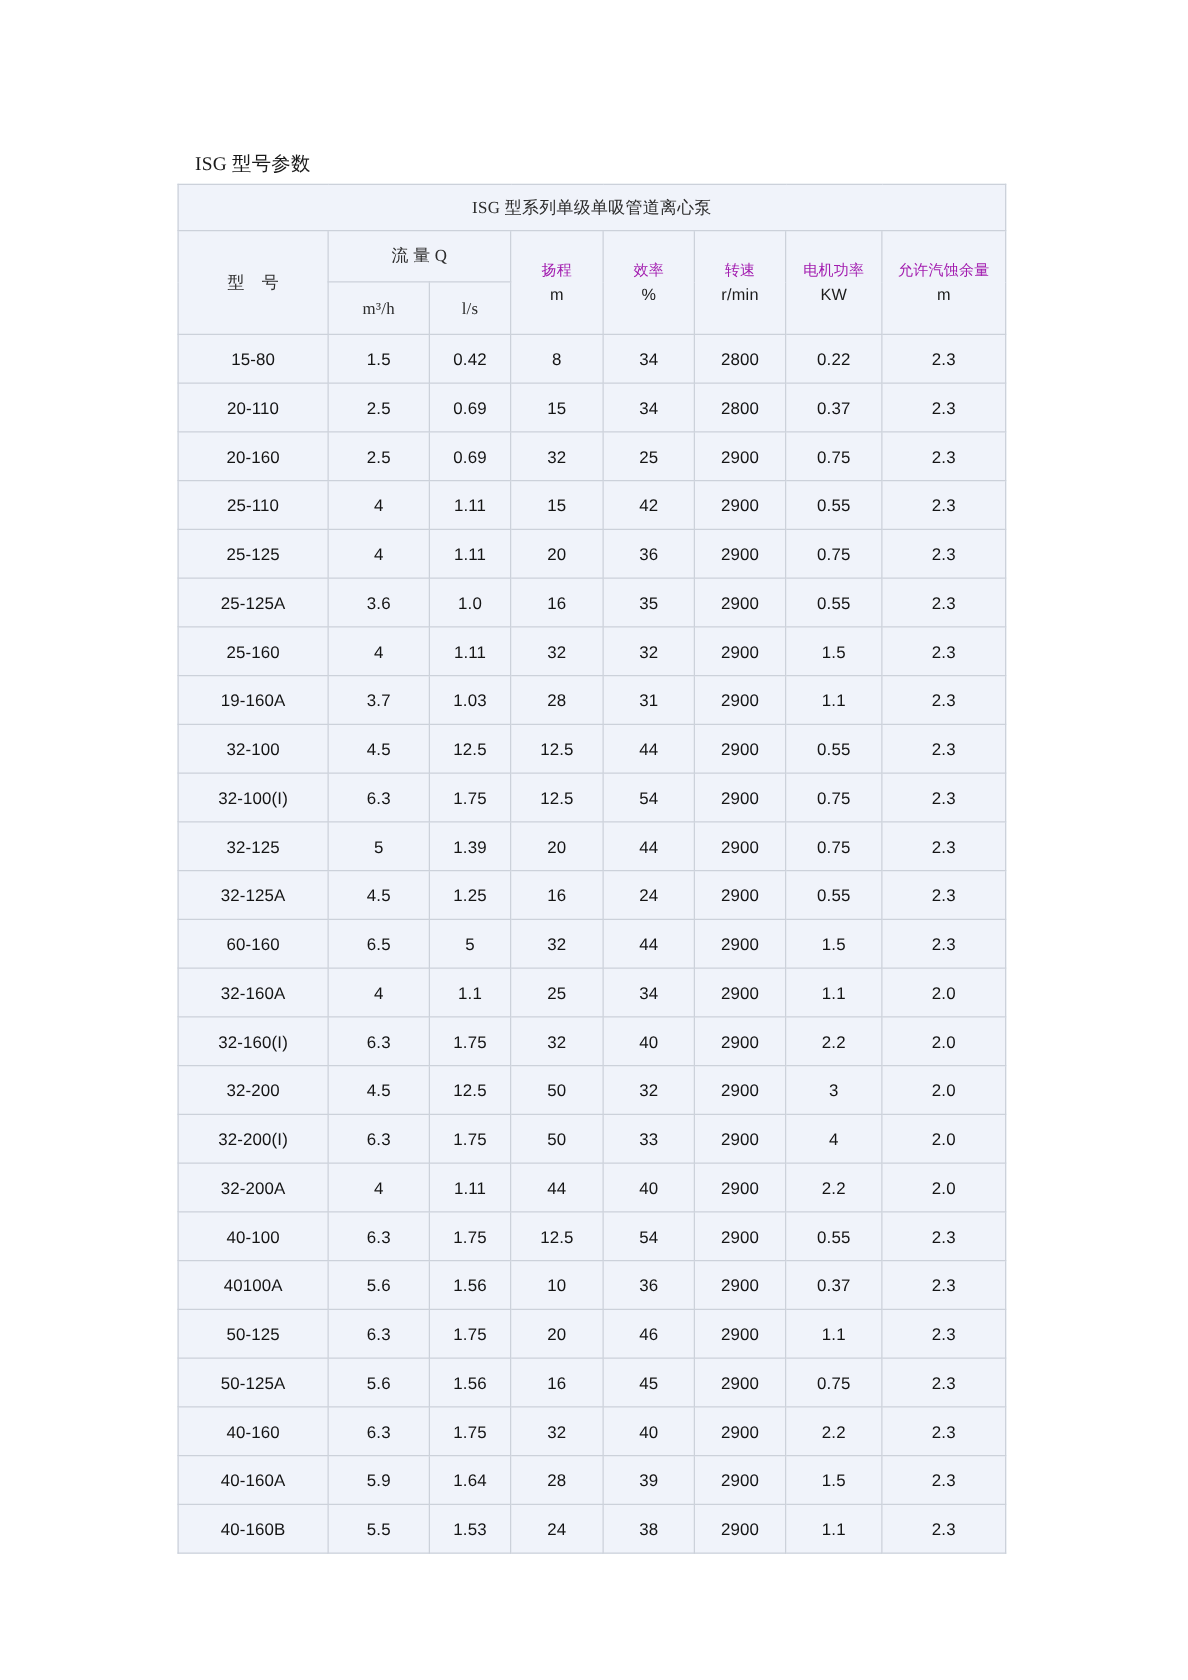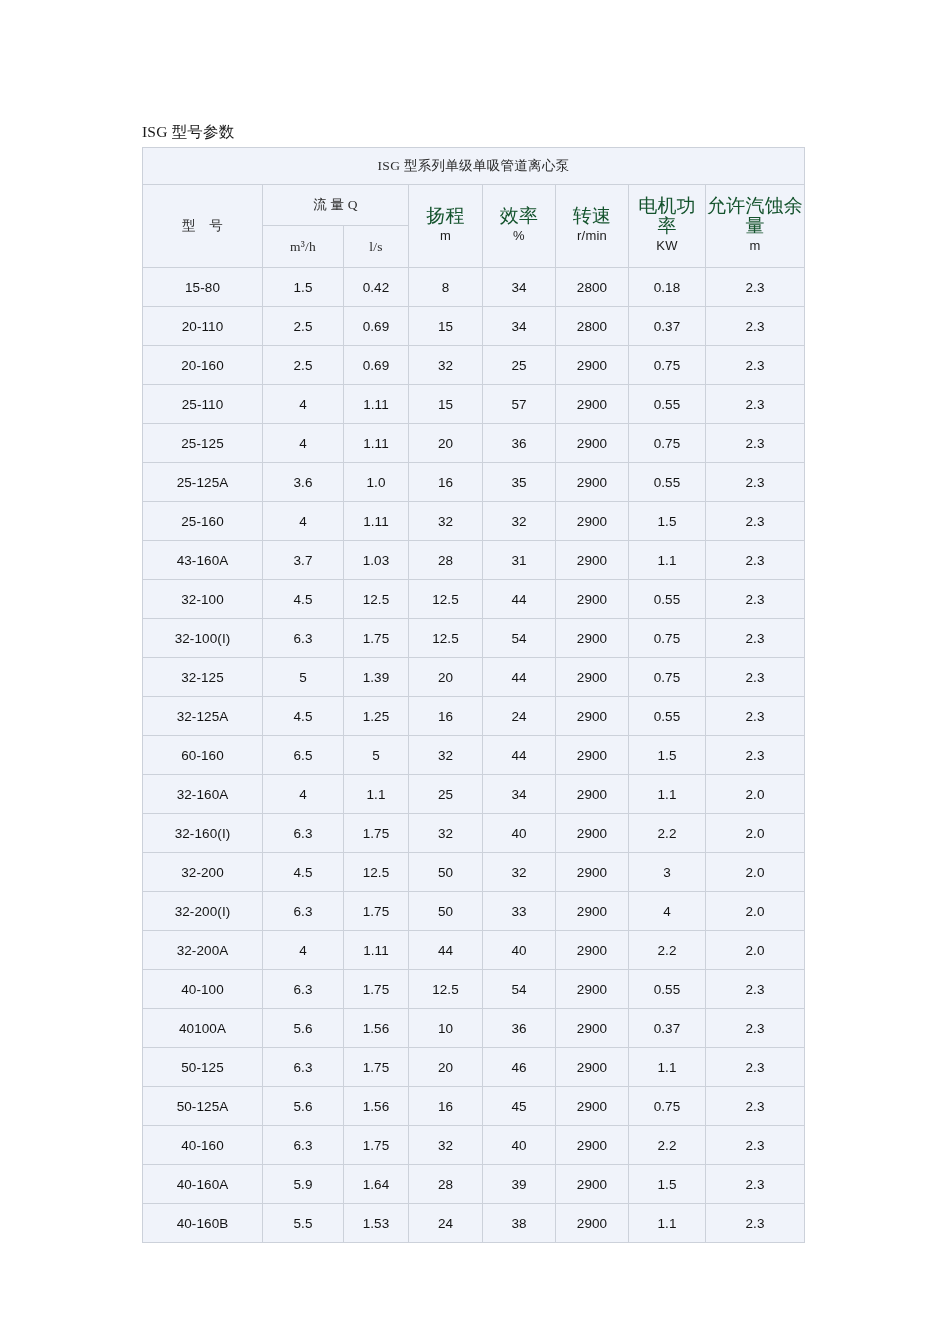--- a/index.html
+++ b/index.html
@@ -20,21 +20,21 @@
     position: absolute;
     left: 0;
     top: 0;
     width: 950px;
     height: 1344px;
     background: #ffffff;
   }
 
   .doc-heading {
     position: absolute;
-    left: 142px;
+    left: 156px;
     top: 122px;
     font-family: "Liberation Serif", "DejaVu Serif", serif;
     font-size: 15.5px;
     line-height: 20px;
     color: #1a1a1a;
     letter-spacing: 0.2px;
     white-space: nowrap;
   }
 
   .table-wrap {
@@ -97,22 +97,22 @@
     letter-spacing: 0;
   }
 
   .stacked {
     display: block;
     line-height: 20px;
   }
   .stacked .lbl {
     display: block;
     font-family: "Liberation Serif", "DejaVu Serif", serif;
-    font-size: 19px;
-    color: #14532d;
+    font-size: 12px;
+    color: #a21caf;
   }
   .stacked .unit {
     display: block;
     font-family: "Liberation Sans", sans-serif;
     font-size: 13px;
     color: #1b1b1b;
   }
 
   .model-label {
     font-family: "Liberation Serif", "DejaVu Serif", serif;
@@ -193,21 +193,21 @@
           <td class="unit-cell">m³/h</td>
           <td class="unit-cell">l/s</td>
         </tr>
       <tr class="data-row">
             <td>15-80</td>
             <td>1.5</td>
             <td>0.42</td>
             <td>8</td>
             <td>34</td>
             <td>2800</td>
-            <td>0.18</td>
+            <td>0.22</td>
             <td>2.3</td>
           </tr>
           <tr class="data-row">
             <td>20-110</td>
             <td>2.5</td>
             <td>0.69</td>
             <td>15</td>
             <td>34</td>
             <td>2800</td>
             <td>0.37</td>
@@ -221,21 +221,21 @@
             <td>25</td>
             <td>2900</td>
             <td>0.75</td>
             <td>2.3</td>
           </tr>
           <tr class="data-row">
             <td>25-110</td>
             <td>4</td>
             <td>1.11</td>
             <td>15</td>
-            <td>57</td>
+            <td>42</td>
             <td>2900</td>
             <td>0.55</td>
             <td>2.3</td>
           </tr>
           <tr class="data-row">
             <td>25-125</td>
             <td>4</td>
             <td>1.11</td>
             <td>20</td>
             <td>36</td>
@@ -257,21 +257,21 @@
             <td>25-160</td>
             <td>4</td>
             <td>1.11</td>
             <td>32</td>
             <td>32</td>
             <td>2900</td>
             <td>1.5</td>
             <td>2.3</td>
           </tr>
           <tr class="data-row">
-            <td>43-160A</td>
+            <td>19-160A</td>
             <td>3.7</td>
             <td>1.03</td>
             <td>28</td>
             <td>31</td>
             <td>2900</td>
             <td>1.1</td>
             <td>2.3</td>
           </tr>
           <tr class="data-row">
             <td>32-100</td>

